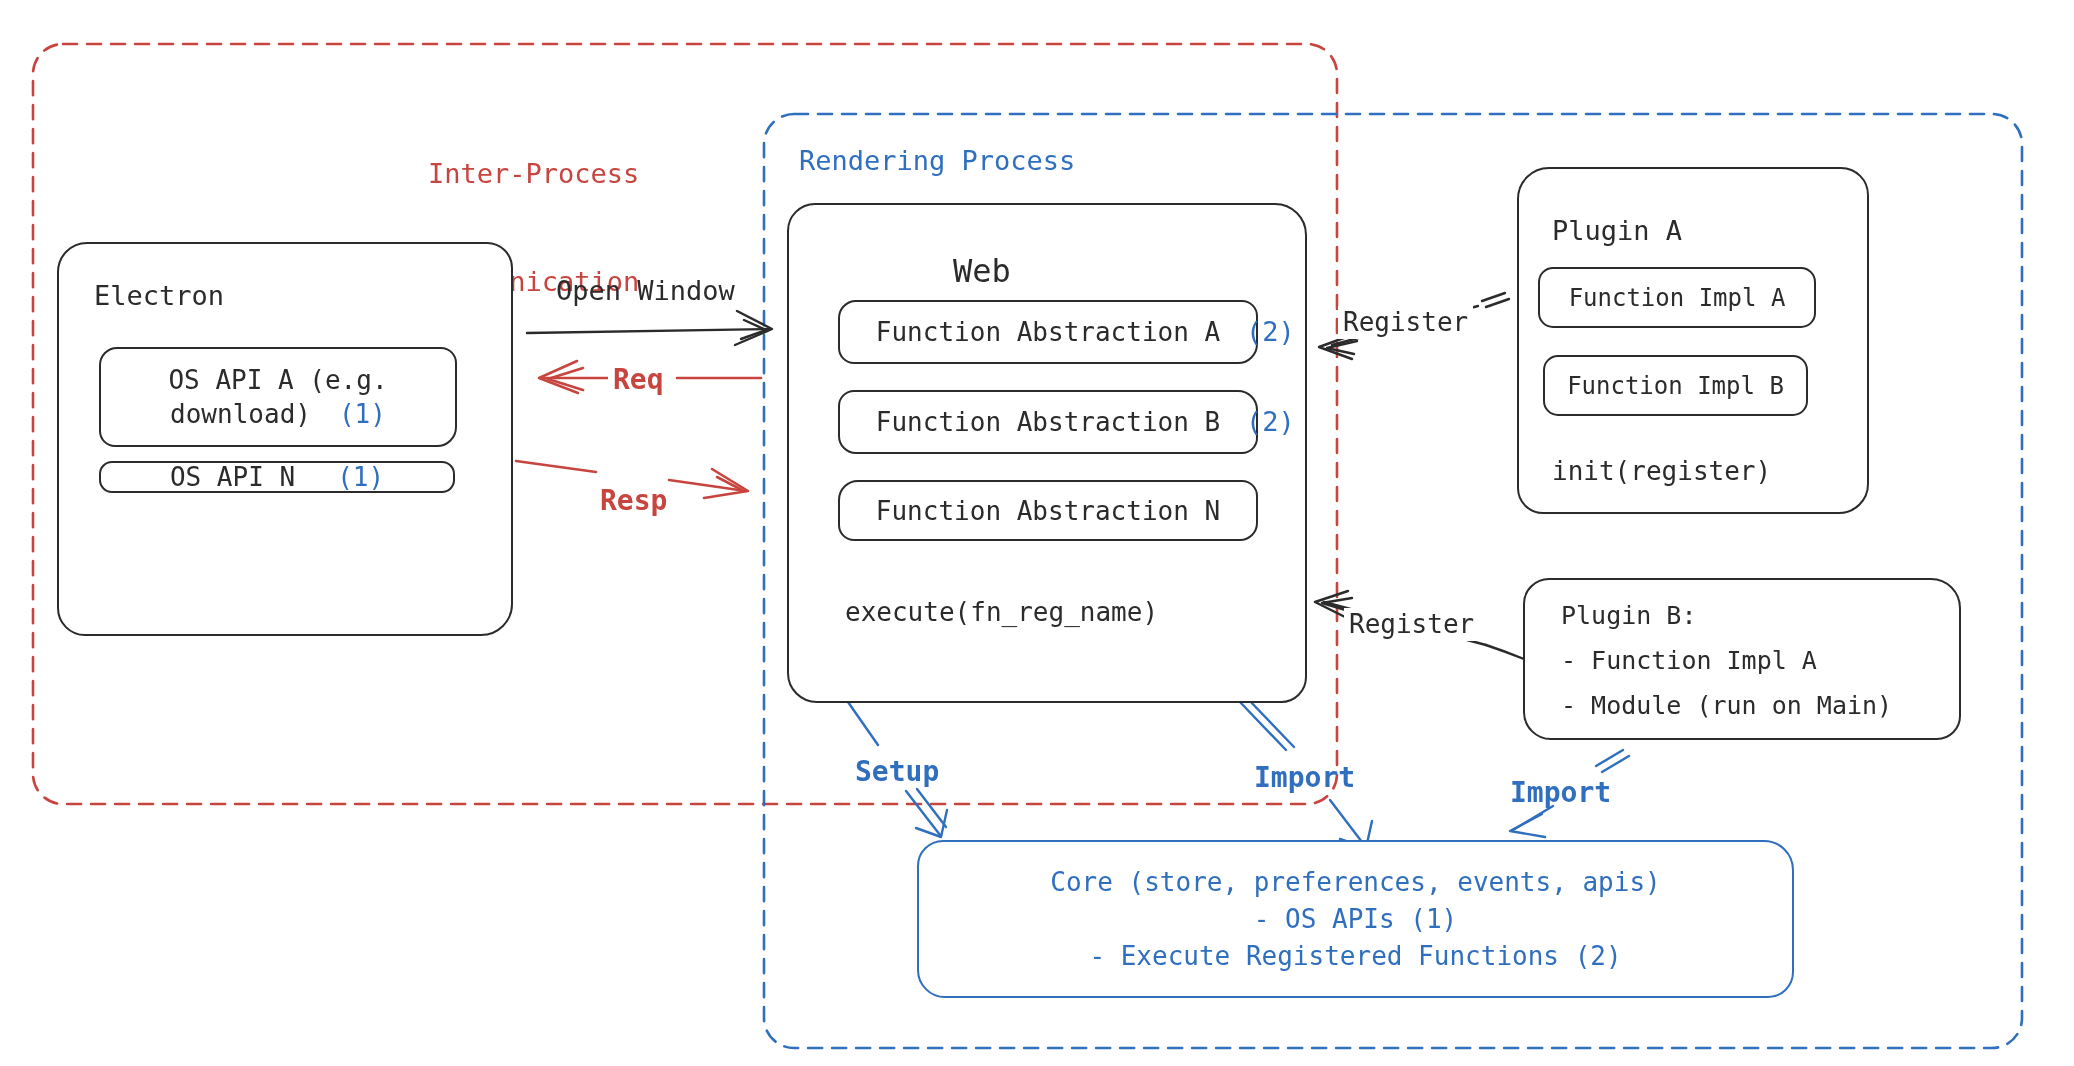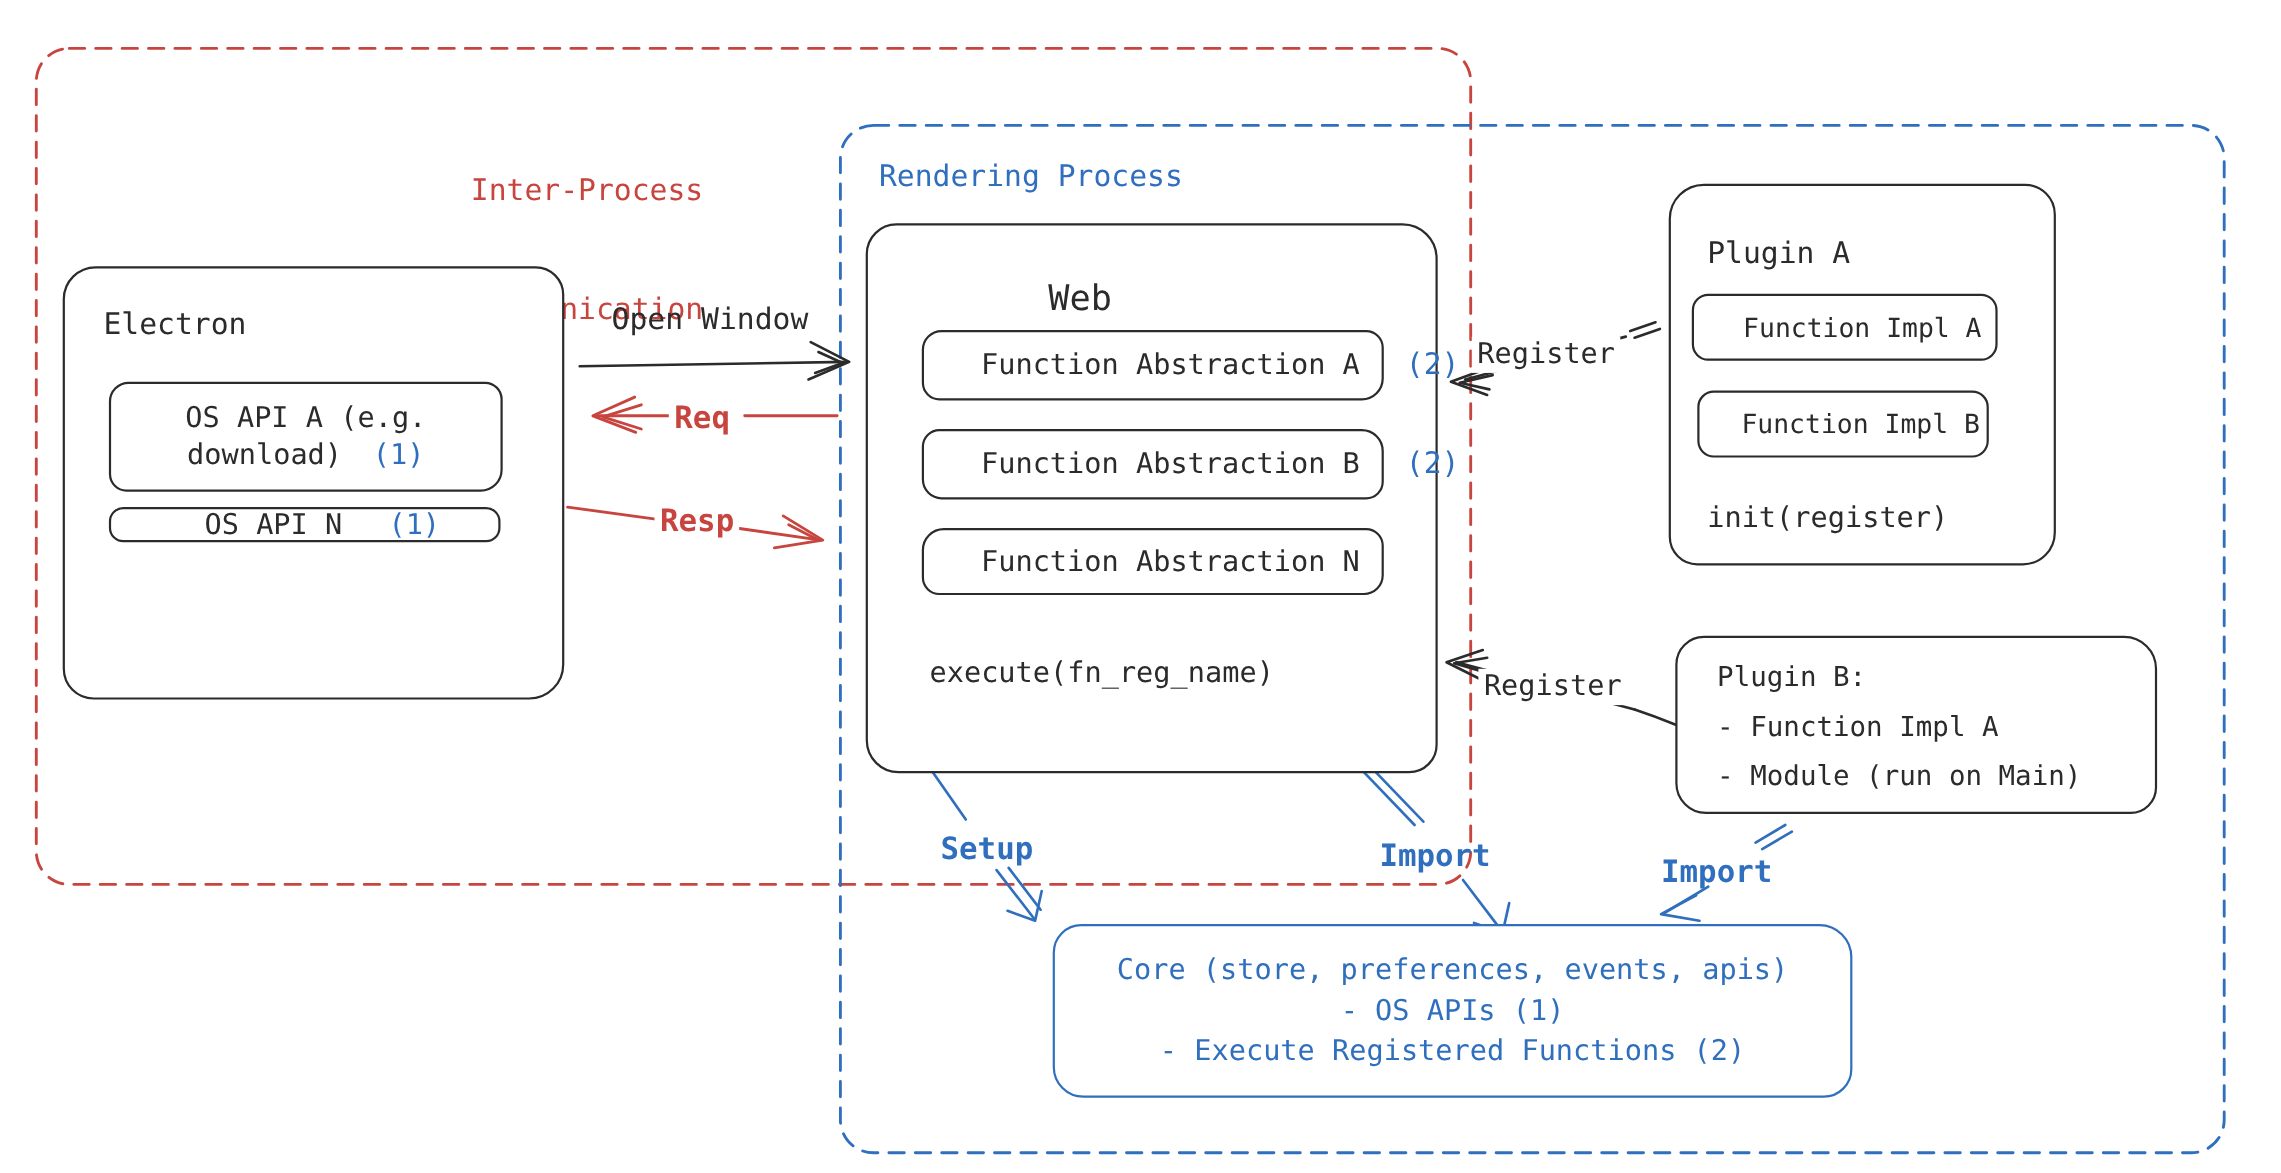--- a/index.html
+++ b/index.html
@@ -31,21 +31,21 @@
   }
   .bluebox{border-color:var(--blue);}
   .lbl{
     position:absolute;white-space:pre;line-height:1.25;
     font-family:"DejaVu Sans Mono", monospace;
   }
   .ink{color:var(--ink);}
   .red{color:var(--red);}
   .blue{color:var(--blue);}
   .onwire{background:var(--bg);padding:0 5px;}
-  .center{display:flex;align-items:center;justify-content:center;padding-left:32px;}
+  .center{display:flex;align-items:center;justify-content:center;}
   .colcenter{display:flex;flex-direction:column;align-items:center;justify-content:center;}
 </style>
 </head>
 <body>
 
 <div id="canvas">
 
   <svg id="wires" viewBox="0 0 2074 1066" xmlns="http://www.w3.org/2000/svg">
 
     <rect class="dash-red" x="33" y="44" width="1304" height="760" rx="30"></rect>
@@ -162,28 +162,28 @@
     <span>Function Impl B</span>
   </div>
   <div class="lbl ink" style="left:1552px;top:455px;font-size:26px;">init(register)</div>
 
   <div class="box" style="left:1523px;top:578px;width:438px;height:162px;border-radius:26px 30px 24px 28px;padding:13px 0 0 36px;font-size:25px;line-height:45px;">
     <div>Plugin B:</div>
     <div>- Function Impl A</div>
     <div>- Module (run on Main)</div>
   </div>
 
-  <div class="box bluebox colcenter blue" style="left:957px;top:840px;width:727px;height:158px;border-radius:26px 30px 26px 28px;font-size:26px;line-height:37px;text-align:right;">
+  <div class="box bluebox colcenter blue" style="left:917px;top:840px;width:877px;height:158px;border-radius:26px 30px 26px 28px;font-size:26px;line-height:37px;text-align:right;">
     <div>Core (store, preferences, events, apis)</div>
     <div>- OS APIs (1)</div>
     <div>- Execute Registered Functions (2)</div>
   </div>
 
   <div class="lbl ink" style="left:556px;top:274px;font-size:27px;">Open Window</div>
   <div class="lbl red onwire" style="left:608px;top:362px;font-size:28px;font-weight:bold;">Req</div>
-  <div class="lbl red onwire" style="left:595px;top:456px;font-size:28px;font-weight:bold;">Resp</div>
+  <div class="lbl red onwire" style="left:595px;top:483px;font-size:28px;font-weight:bold;">Resp</div>
   <div class="lbl ink onwire" style="left:1338px;top:306px;font-size:26px;">Register</div>
   <div class="lbl ink onwire" style="left:1344px;top:608px;font-size:26px;">Register</div>
   <div class="lbl blue" style="left:855px;top:754px;font-size:28px;font-weight:bold;">Setup</div>
   <div class="lbl blue" style="left:1254px;top:760px;font-size:28px;font-weight:bold;">Import</div>
   <div class="lbl blue" style="left:1510px;top:775px;font-size:28px;font-weight:bold;">Import</div>
 
 </div>
 
 </body></html>

